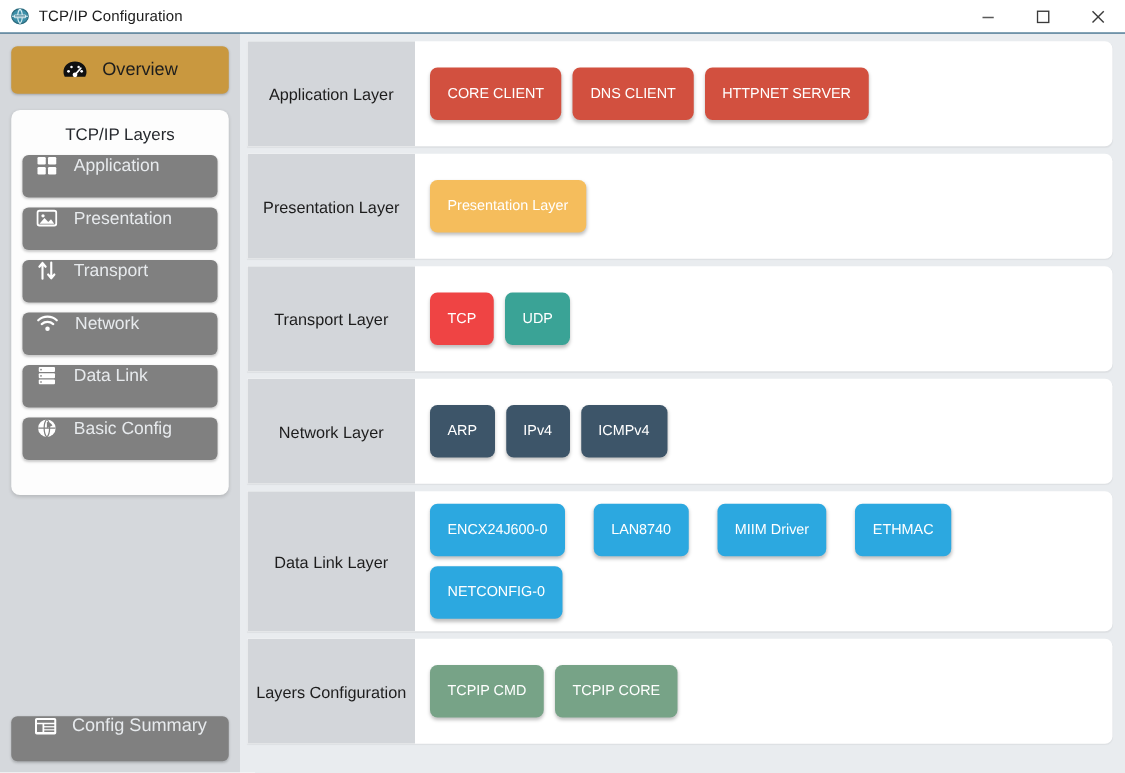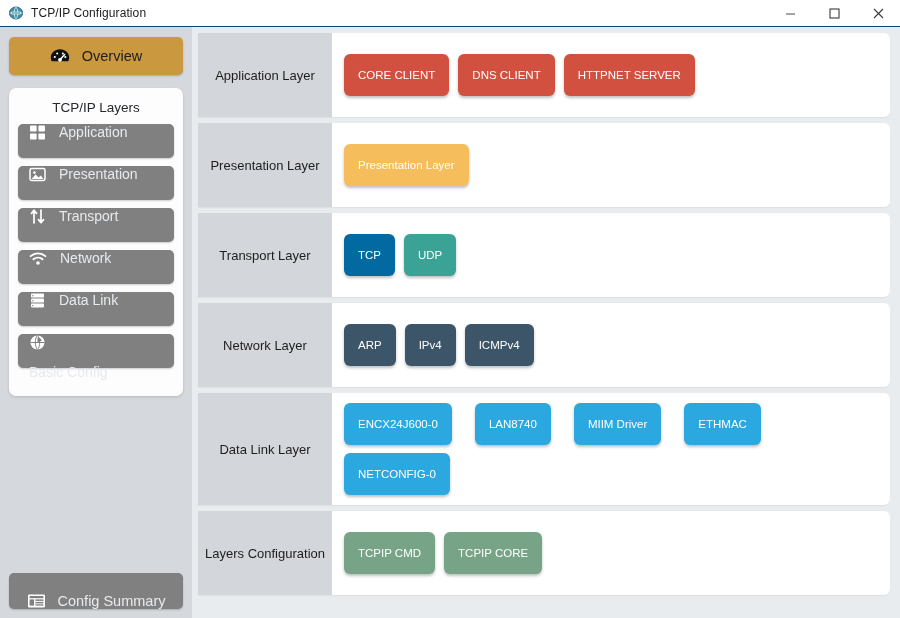--- a/index.html
+++ b/index.html
@@ -96,30 +96,30 @@
     margin-bottom: 8px;
     display: flex;
     align-items: flex-start;
     padding-left: 11px;
     gap: 13px;
     color: #e7eaed;
     font-size: 14px;
     box-shadow: 0 1px 2px rgba(0,0,0,.2);
     cursor: pointer;
   }
-  .layer-btn:last-child { margin-bottom: 16px; flex-direction: column; }
+  .layer-btn:last-child { margin-bottom: 16px; }
 
   .spacer { flex: 1 1 auto; }
 
   .summary-btn {
     height: 36px;
     background: #808080;
     border-radius: 5px;
     display: flex;
-    align-items: flex-end;
+    align-items: flex-start;
     justify-content: center;
     gap: 12px;
     color: #e7eaed;
     font-size: 14.5px;
     box-shadow: 0 1px 2px rgba(0,0,0,.2);
     cursor: pointer;
   }
 
   .ico { display: inline-flex; align-items: center; justify-content: center; flex: none; }
 
@@ -337,21 +337,21 @@
       <div class="row">
         <div class="row-label">Presentation Layer</div>
         <div class="row-items">
           <div class="chip" style="background:#f5bd5c">Presentation Layer</div>
         </div>
       </div>
 
       <div class="row">
         <div class="row-label">Transport Layer</div>
         <div class="row-items">
-          <div class="chip" style="background:#0369a1">TCP</div>
+          <div class="chip" style="background:#ef4444">TCP</div>
           <div class="chip" style="background:#3aa396">UDP</div>
         </div>
       </div>
 
       <div class="row">
         <div class="row-label">Network Layer</div>
         <div class="row-items">
           <div class="chip" style="background:#3d5569">ARP</div>
           <div class="chip" style="background:#3d5569">IPv4</div>
           <div class="chip" style="background:#3d5569">ICMPv4</div>

